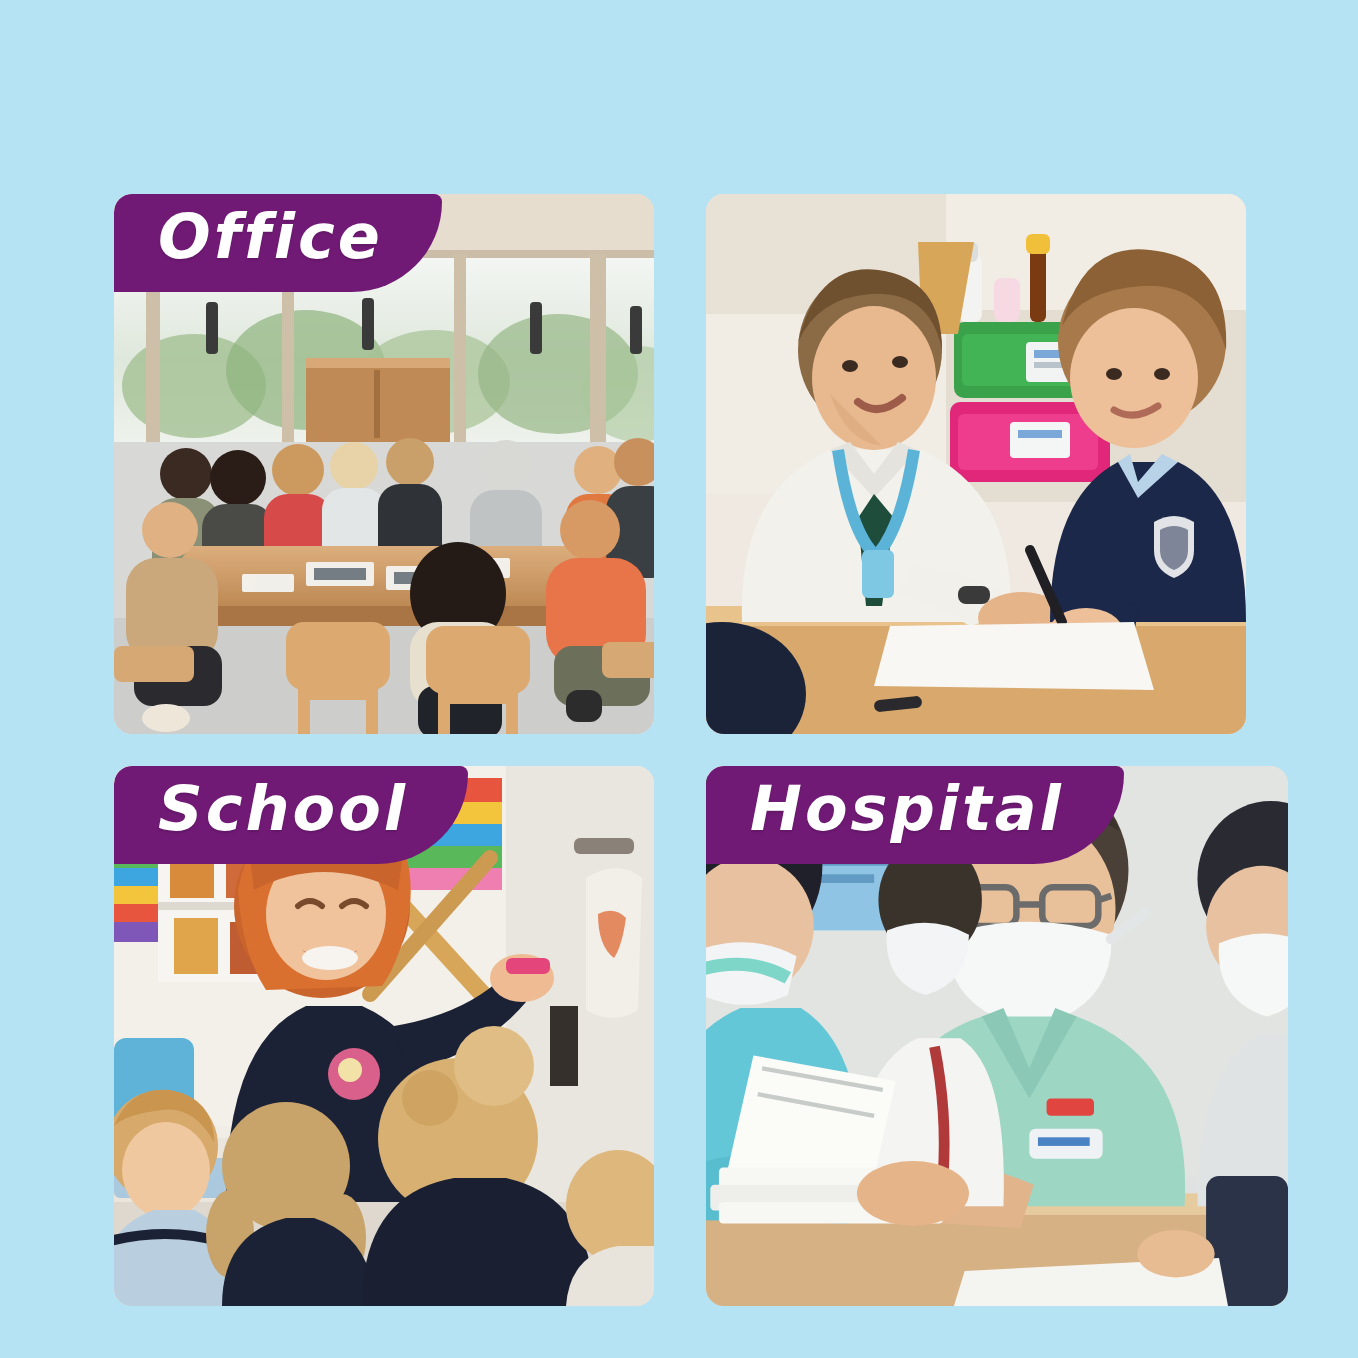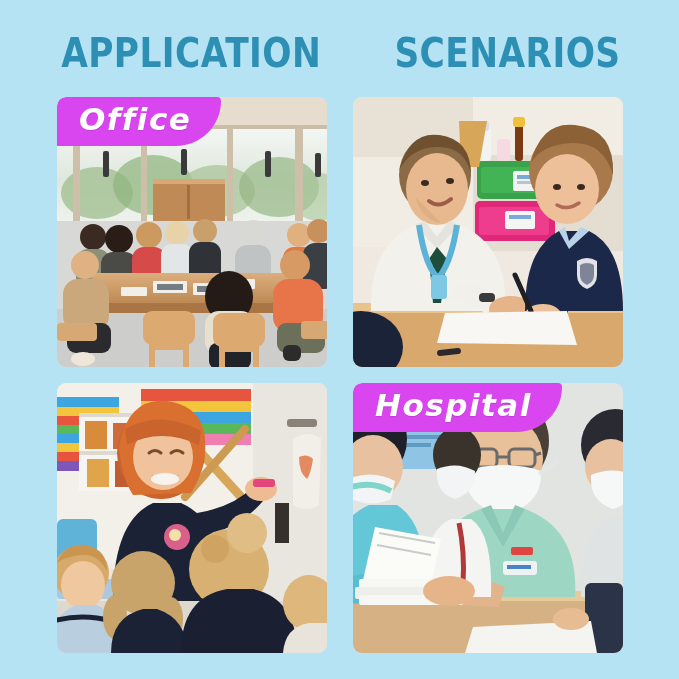--- a/index.html
+++ b/index.html
@@ -43,31 +43,31 @@
   .card{
     position:absolute;
     width:270px;height:270px;
     border-radius:9px;
     overflow:hidden;
     background:#cfd8dc;
   }
   .card.c0{left:0;top:0;}
   .card.c1{left:296px;top:0;}
   .card.c2{left:0;top:286px;}
-  .card.c3{left:296px;top:286px;}
+  .card.c3{left:296px;top:286px;padding-left:21px;}
 
   .photo{position:absolute;inset:0;overflow:hidden;}
   .photo svg{display:block;width:100%;height:100%;}
 
   
   .badge{
     position:absolute;
     left:0;top:0;
     height:49px;
-    background:#d946ef;
+    background:#701a75;
     border-top-left-radius:9px;
     border-bottom-right-radius:46px;
     border-top-right-radius:4px;
     display:flex;
     align-items:center;
     padding:0 30px 4px 22px;
     box-sizing:border-box;
     z-index:4;
   }
   .badge-text{
@@ -79,23 +79,20 @@
     line-height:1;
     letter-spacing:1.5px;
     text-shadow:0 1px 1px rgba(0,0,0,.12);
   }
 </style>
 </head>
 <body>
 
 <div class="page">
 
-  <div class="heading">
-    <span class="word">APPLICATION</span><span class="gap"></span><span class="word">SCENARIOS</span>
-  </div>
 
   <div class="grid">
 
     <div class="card c0">
       <div class="photo">
         <svg viewBox="0 0 270 270" preserveAspectRatio="xMidYMid slice">
           <defs>
             <linearGradient id="ofWin" x1="0" y1="0" x2="0" y2="1">
               <stop offset="0%" stop-color="#f3f6f3"></stop>
                 <stop offset="55%" stop-color="#dfe8dc"></stop>
@@ -393,20 +390,23 @@
             <circle cx="158" cy="166" r="14" fill="#cfa463"></circle>
             <path d="M124 270 Q124 214 170 206 L196 206 Q240 216 240 270Z" fill="#1a2032"></path>
           </g>
           <g>
 
             <ellipse cx="252" cy="220" rx="26" ry="28" fill="#ddb77c"></ellipse>
             <path d="M226 270 Q228 244 252 240 L270 240 L270 270Z" fill="#e8e4dc"></path>
           </g>
         </svg>
       </div>
+      <div class="badge">
+        <span class="badge-text">School</span>
+      </div>
     </div>
 
     <div class="card c3">
       <div class="photo">
         <svg viewBox="0 0 270 270" preserveAspectRatio="xMidYMid slice">
           <rect width="270" height="270" fill="#dfe2e0"></rect>
 
           <rect x="0" y="0" width="270" height="200" fill="#e2e4e1"></rect>
 
           <rect x="44" y="4" width="70" height="82" fill="#8fc4e4"></rect>

